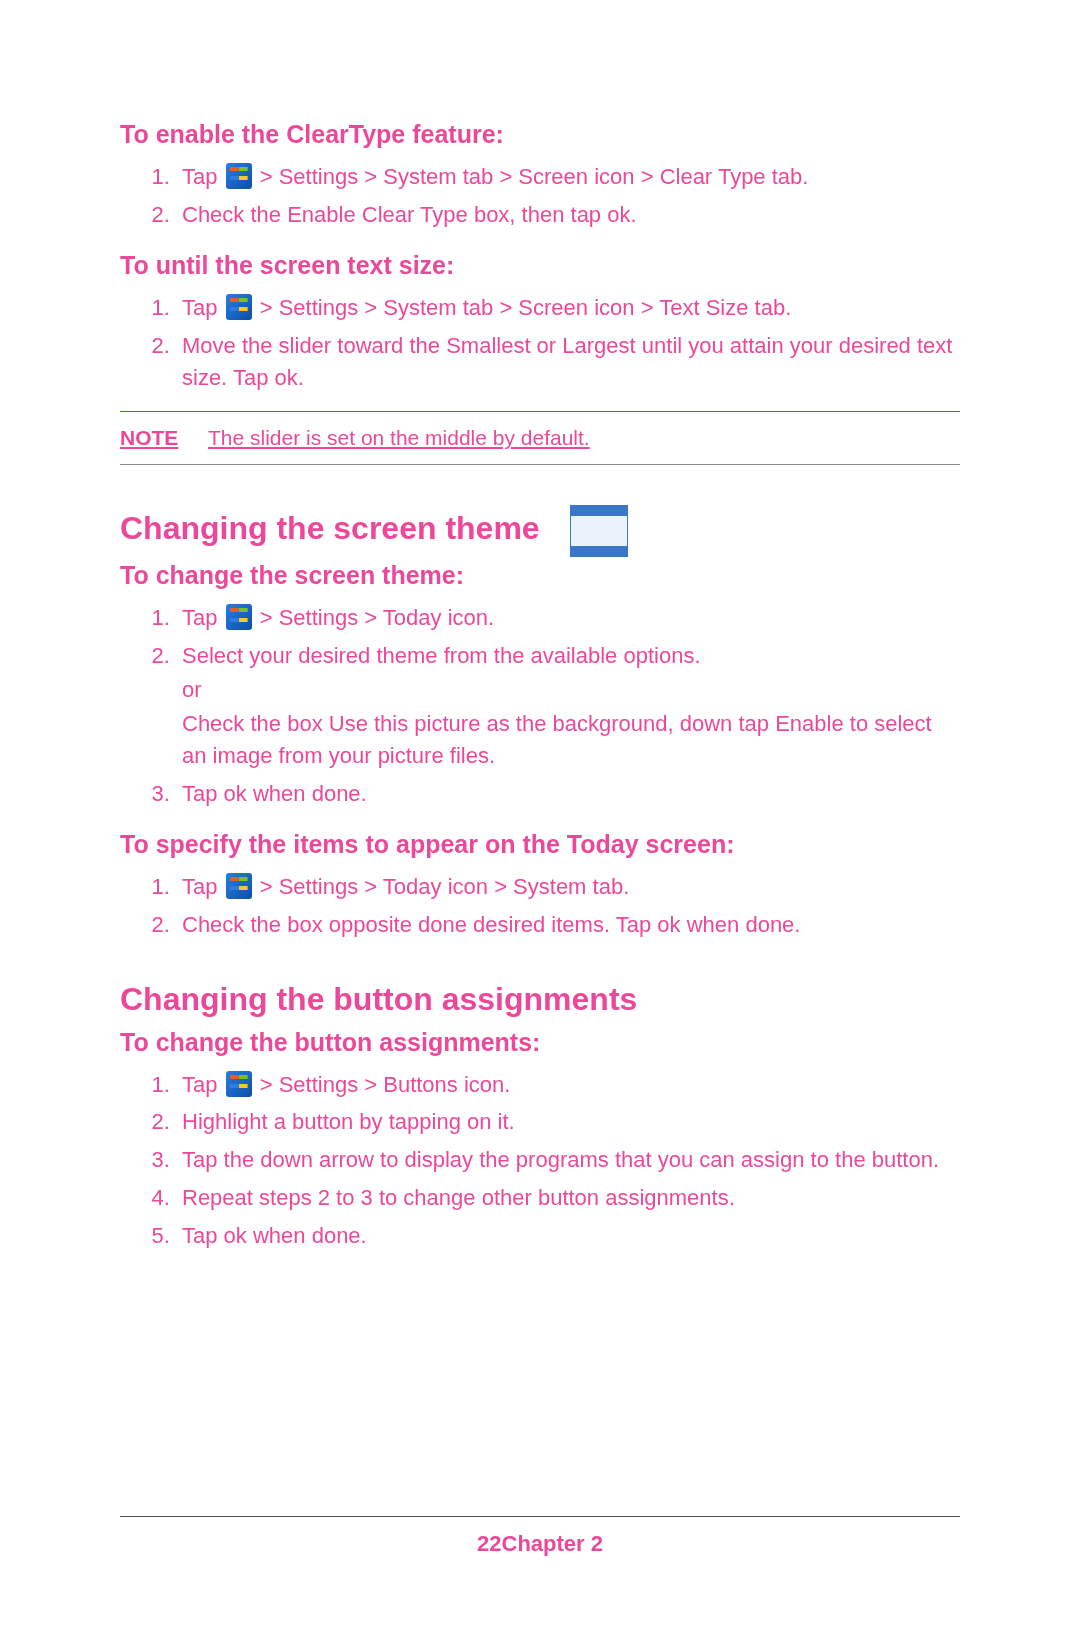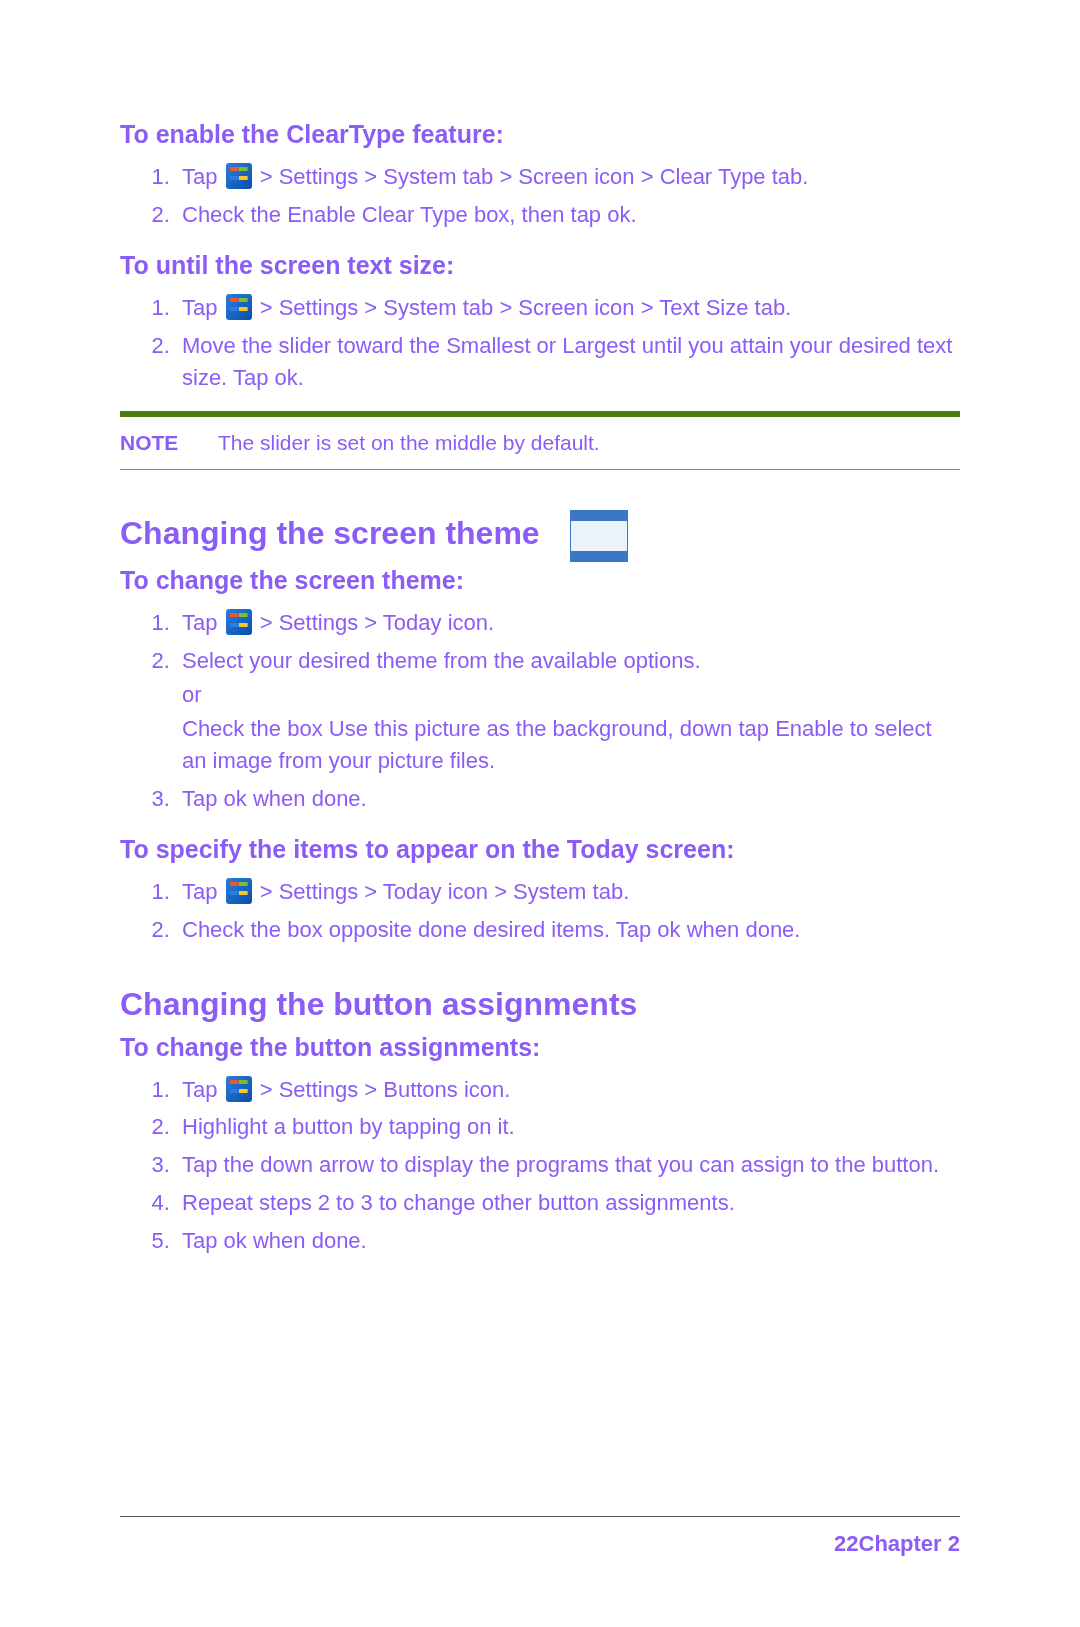--- a/index.html
+++ b/index.html
@@ -2,21 +2,21 @@
 <html><head>
 <meta charset="utf-8">
 <style>
   html,body{margin:0;padding:0;background:#fff;}
   .page{
     width:1080px;
     height:1627px;
     box-sizing:border-box;
     padding:100px 120px 0 120px;
     font-family:Arial,Helvetica,sans-serif;
-    color:#8b5cf6;
+    color:#ec4899;
     position:relative;
   }
   .h3{font-size:25px;font-weight:bold;margin:20px 0 12px 0;}
   .h2{font-size:32px;font-weight:bold;margin:40px 0 10px 0;display:flex;align-items:center;gap:30px;}
   ol{margin:0 0 18px 0;padding-left:56px;font-size:22px;line-height:1.45;}
   ol li{padding-left:6px;margin-bottom:6px;}
   .b{font-weight:normal;}
   .winicon{
     display:inline-block;width:26px;height:26px;
     background:linear-gradient(135deg,#2a7de1,#0b4fa8);
@@ -24,35 +24,35 @@
   }
   .winicon::before{
     content:"";position:absolute;inset:4px;
     background:
       linear-gradient(#e85c28 49%,transparent 51%) left top/48% 48% no-repeat,
       linear-gradient(#7cbf2a 49%,transparent 51%) right top/48% 48% no-repeat,
       linear-gradient(#2a7de1 49%,transparent 51%) left bottom/48% 48% no-repeat,
       linear-gradient(#f7c82a 49%,transparent 51%) right bottom/48% 48% no-repeat;
   }
   .notebox{
-    border-top:6px solid #4d7c0f;border-bottom:1px solid #888;
-    padding:14px 0;margin:12px 0 26px 0;font-size:21px;display:flex;gap:28px;
+    border-top:1px solid #4d7c0f;border-bottom:1px solid #888;
+    padding:14px 0;margin:12px 0 26px 0;font-size:21px;display:flex;gap:18px;text-decoration:underline;
   }
   .notebox .lbl{font-weight:bold;min-width:70px;}
   .thumb{
     width:56px;height:50px;border:1px solid #3a78c7;background:#eaf2fb;
     display:inline-block;position:relative;margin-bottom:-6px;
   }
   .thumb::before{content:"";position:absolute;left:0;right:0;top:0;height:10px;background:#3a78c7;}
   .thumb::after{content:"";position:absolute;left:0;right:0;bottom:0;height:10px;background:#3a78c7;}
   .sub{display:block;margin-top:2px;}
   .footer{
     position:absolute;left:120px;right:120px;bottom:70px;
     border-top:1px solid #555;padding-top:14px;
-    display:flex;justify-content:flex-end;font-size:22px;font-weight:bold;
+    display:flex;justify-content:center;font-size:22px;font-weight:bold;
   }
 </style>
 </head>
 <body>
 
 <div class="page">
 
   <div class="h3">To enable the ClearType feature:</div>
   <ol>
     <li>

